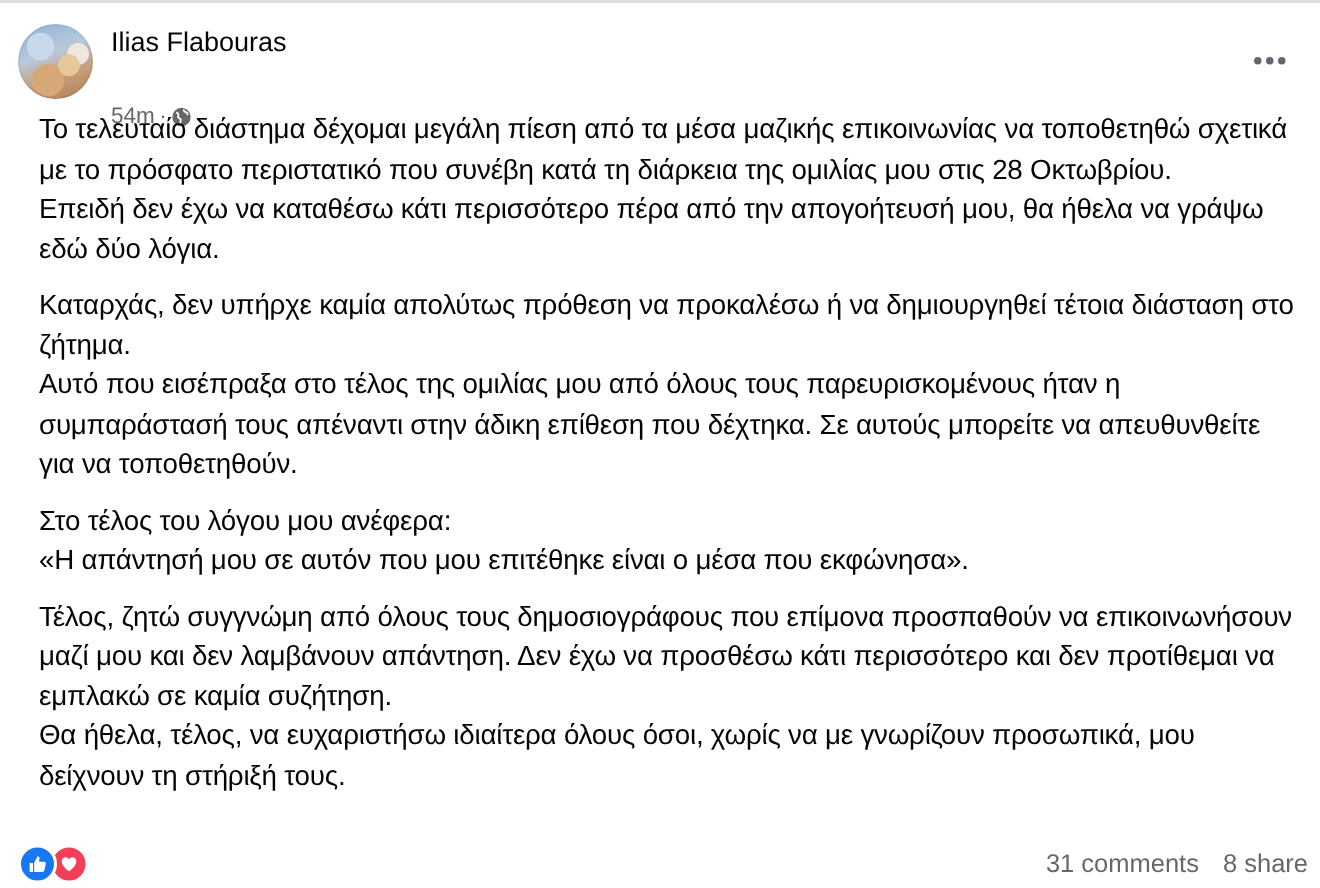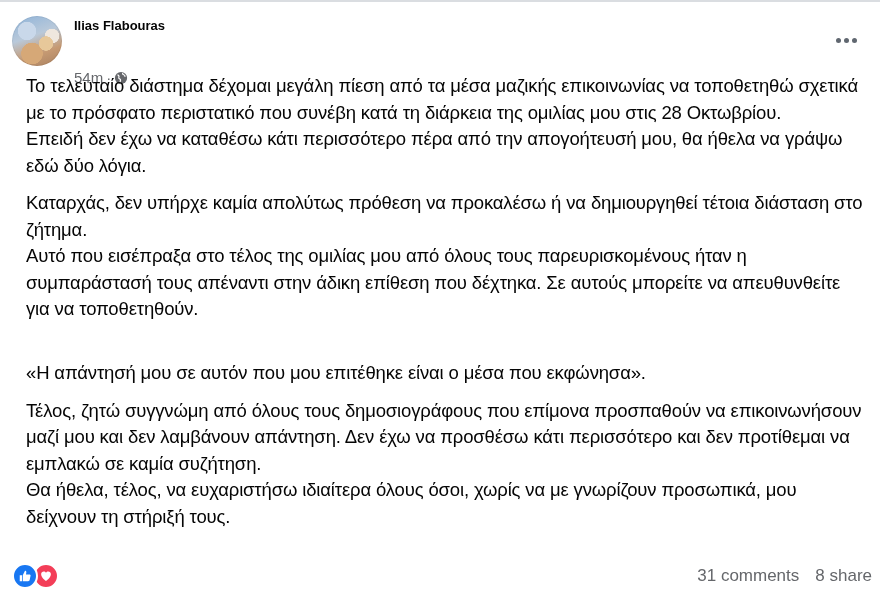--- a/index.html
+++ b/index.html
@@ -17,21 +17,21 @@
       background:
         radial-gradient(circle at 30% 30%, #c9d8ea 0 18%, transparent 19%),
         radial-gradient(circle at 68% 55%, #e7c89a 0 16%, transparent 17%),
         radial-gradient(circle at 40% 75%, #d6a877 0 22%, transparent 23%),
         radial-gradient(circle at 80% 40%, #efe7de 0 14%, transparent 15%),
         linear-gradient(160deg, #8eb3d9 0%, #b9c9da 40%, #c69a73 70%, #a9805f 100%);
       box-shadow: inset 0 0 0 1px rgba(0,0,0,0.06);
     }
     .author-name {
       position: absolute; left: 62px; top: 4px;
-      font-size: 13px; font-weight: bold; color: #050505; cursor: pointer;
+      font-size: 18px; font-weight: normal; color: #050505; cursor: pointer;
     }
     .meta {
       position: absolute; left: 62px; top: 31px;
       font-size: 15px; color: #65676b; display: flex; align-items: center; gap: 3px; margin-top: 24px;
     }
     .globe { width: 14px; height: 14px; display: inline-block; }
     .more-button {
       position: absolute; right: 6px; top: 14px; width: 32px; height: 24px;
       display: flex; align-items: center; justify-content: center; gap: 3px; cursor: pointer;
     }
@@ -85,21 +85,21 @@
 <div class="post-body">
   <p>
     <span>Το τελευταίο διάστημα δέχομαι μεγάλη πίεση από τα μέσα μαζικής επικοινωνίας να τοποθετηθώ σχετικά με το πρόσφατο περιστατικό που συνέβη κατά τη διάρκεια της ομιλίας μου στις 28 Οκτωβρίου.</span><br>
     <span>Επειδή δεν έχω να καταθέσω κάτι περισσότερο πέρα από την απογοήτευσή μου, θα ήθελα να γράψω εδώ δύο λόγια.</span>
   </p>
   <p>
     <span>Καταρχάς, δεν υπήρχε καμία απολύτως πρόθεση να προκαλέσω ή να δημιουργηθεί τέτοια διάσταση στο ζήτημα.</span><br>
     <span>Αυτό που εισέπραξα στο τέλος της ομιλίας μου από όλους τους παρευρισκομένους ήταν η συμπαράστασή τους απέναντι στην άδικη επίθεση που δέχτηκα. Σε αυτούς μπορείτε να απευθυνθείτε για να τοποθετηθούν.</span>
   </p>
   <p>
-    <br>
+    <span>Στο τέλος του λόγου μου ανέφερα:</span><br>
     <span>«Η απάντησή μου σε αυτόν που μου επιτέθηκε είναι ο μέσα που εκφώνησα».</span><br>
   </p>
   <p>
     <span>Τέλος, ζητώ συγγνώμη από όλους τους δημοσιογράφους που επίμονα προσπαθούν να επικοινωνήσουν μαζί μου και δεν λαμβάνουν απάντηση. Δεν έχω να προσθέσω κάτι περισσότερο και δεν προτίθεμαι να εμπλακώ σε καμία συζήτηση.</span><br>
     <span>Θα ήθελα, τέλος, να ευχαριστήσω ιδιαίτερα όλους όσοι, χωρίς να με γνωρίζουν προσωπικά, μου δείχνουν τη στήριξή τους.</span>
   </p>
 </div>
 
 <div class="footer">
   <div class="reactions">

